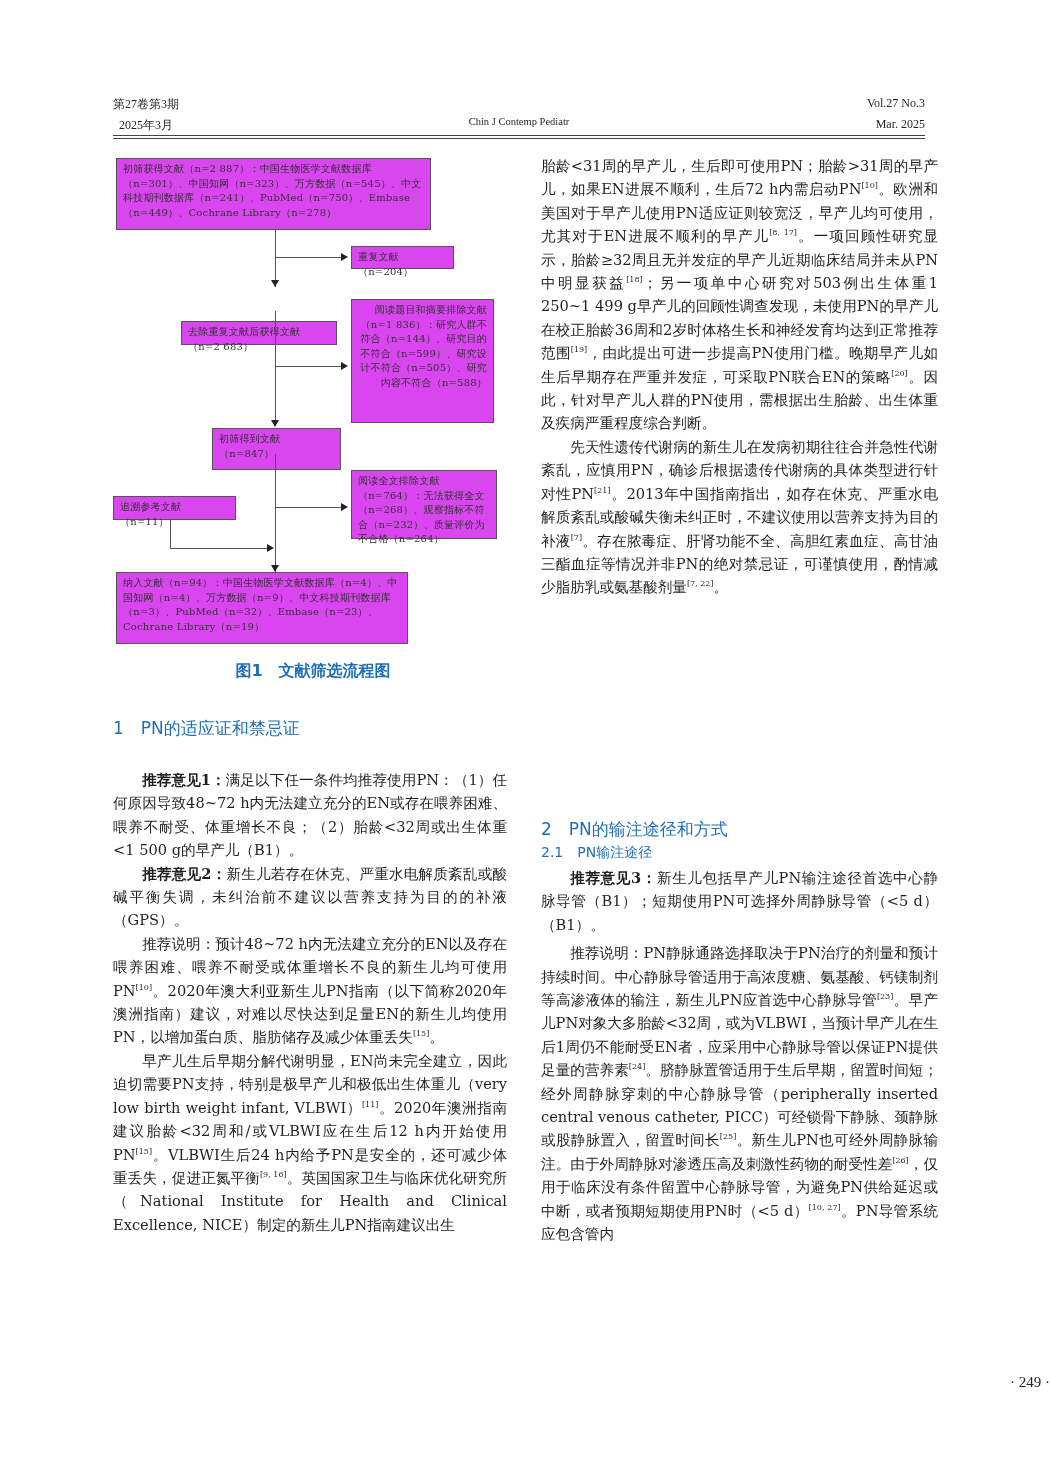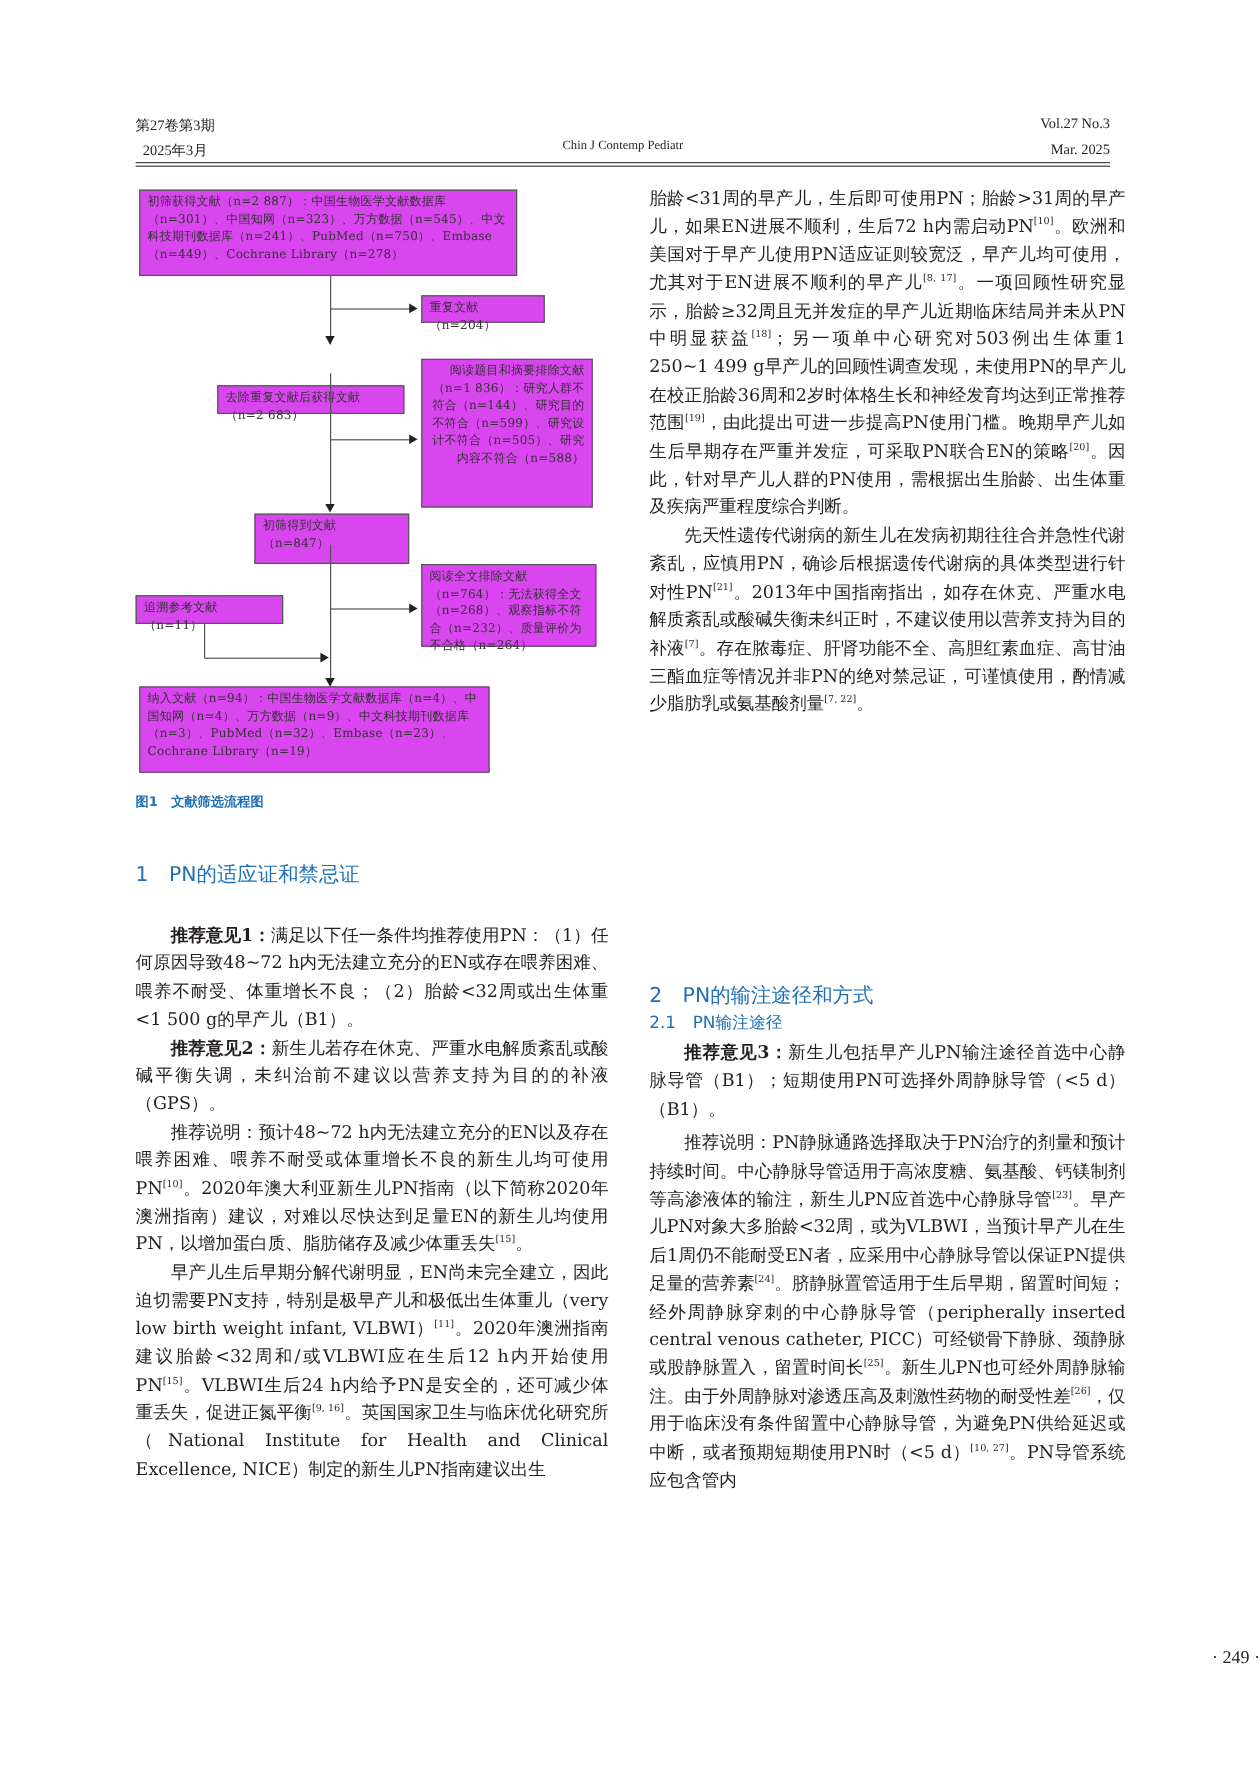--- a/index.html
+++ b/index.html
@@ -14,21 +14,21 @@
   .rule1 { position:absolute; top:135px; left:113px; width:812px; height:0; border-top:1px solid #444; }
   .rule2 { position:absolute; top:138px; left:113px; width:812px; height:0; border-top:1px solid #444; }
 
   
   .fc { position:absolute; left:0; top:0; }
   .box { position:absolute; border:1px solid #555; background:#d946ef; font-size:10px; line-height:14.5px; padding:3px 6px; box-sizing:border-box; color:#333; font-family:"DejaVu Serif",serif; letter-spacing:0.2px; }
   .vline { position:absolute; width:0; border-left:1px solid #555; }
   .hline { position:absolute; height:0; border-top:1px solid #555; }
   .arr-r { position:absolute; width:0; height:0; border-top:4px solid transparent; border-bottom:4px solid transparent; border-left:7px solid #222; }
   .arr-d { position:absolute; width:0; height:0; border-left:4px solid transparent; border-right:4px solid transparent; border-top:7px solid #222; }
-  .figcap { position:absolute; left:113px; width:400px; top:661px; text-align:left; color:#1f6fb5; font-family:"DejaVu Sans",sans-serif; font-size:11px; font-weight:bold; }
+  .figcap { position:absolute; left:113px; width:400px; top:661px; text-align:center; color:#1f6fb5; font-family:"DejaVu Sans",sans-serif; font-size:16px; font-weight:bold; }
 
   .h1 { position:absolute; color:#1f6fb5; font-family:"DejaVu Sans",sans-serif; font-size:17px; }
   .h2 { position:absolute; color:#1f6fb5; font-family:"DejaVu Sans",sans-serif; font-size:14px; }
   .col { position:absolute; font-size:14.6px; line-height:23.4px; text-align:justify; color:#231f20; }
   .col p { margin:0; }
   .ind { text-indent:2em; }
   .bold { font-weight:bold; }
   sup { font-size:8px; vertical-align:6px; line-height:0; }
   .pageno { position:absolute; top:1374px; left:0; width:1050px; text-align:right; font-family:"Liberation Serif",serif; font-size:15px; }
 </style>

